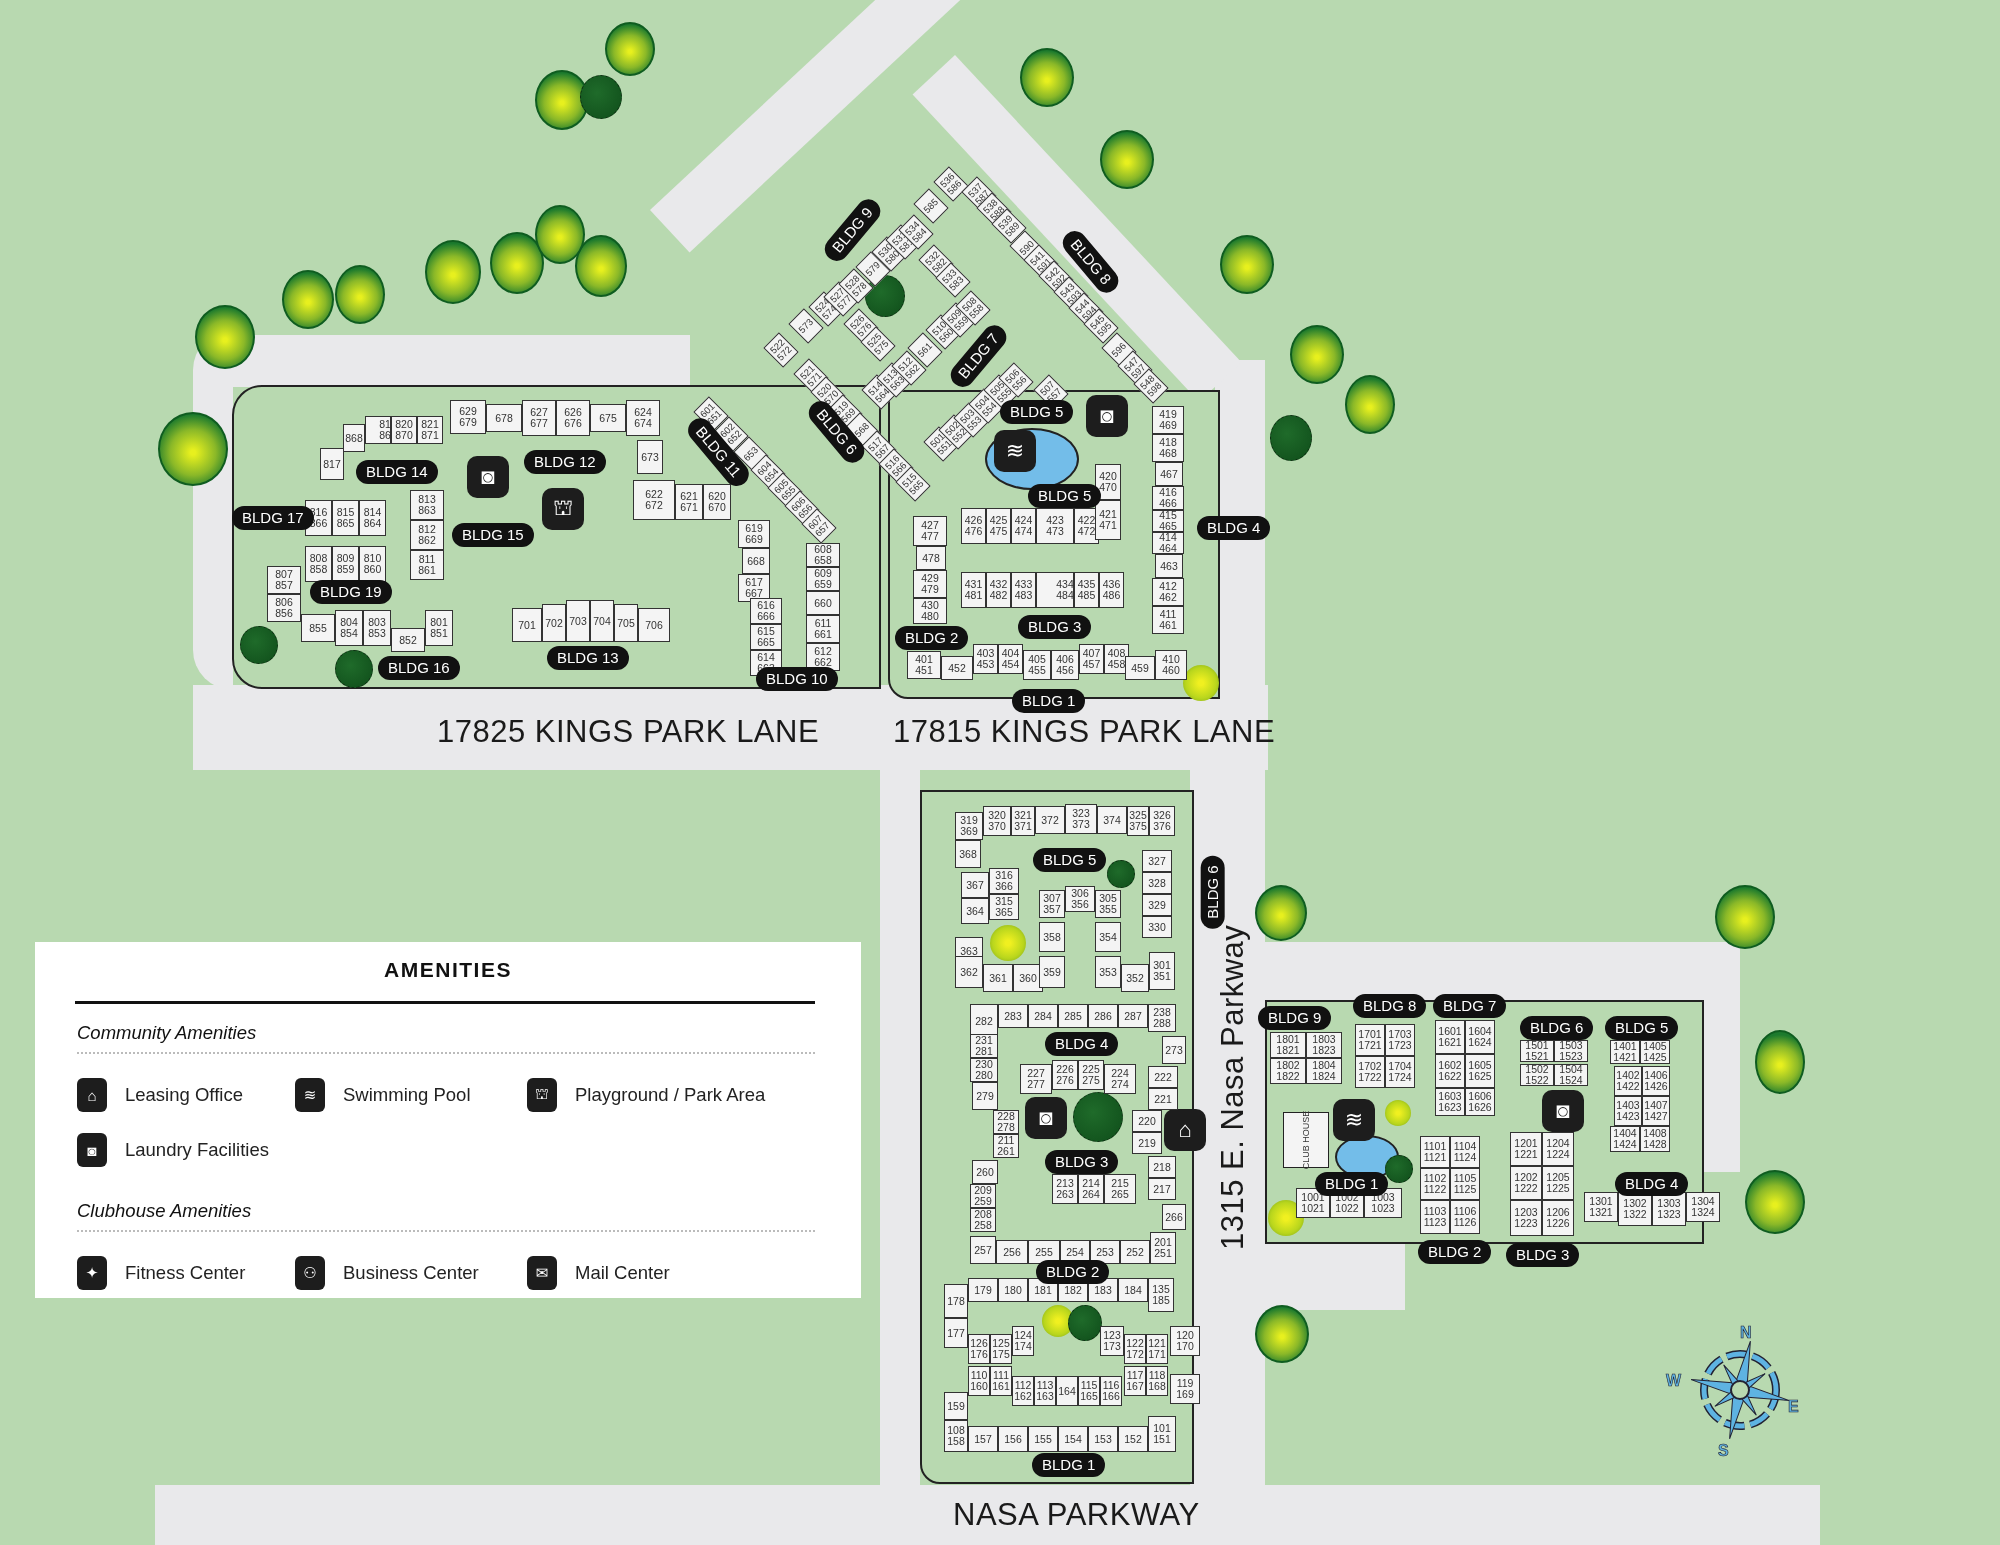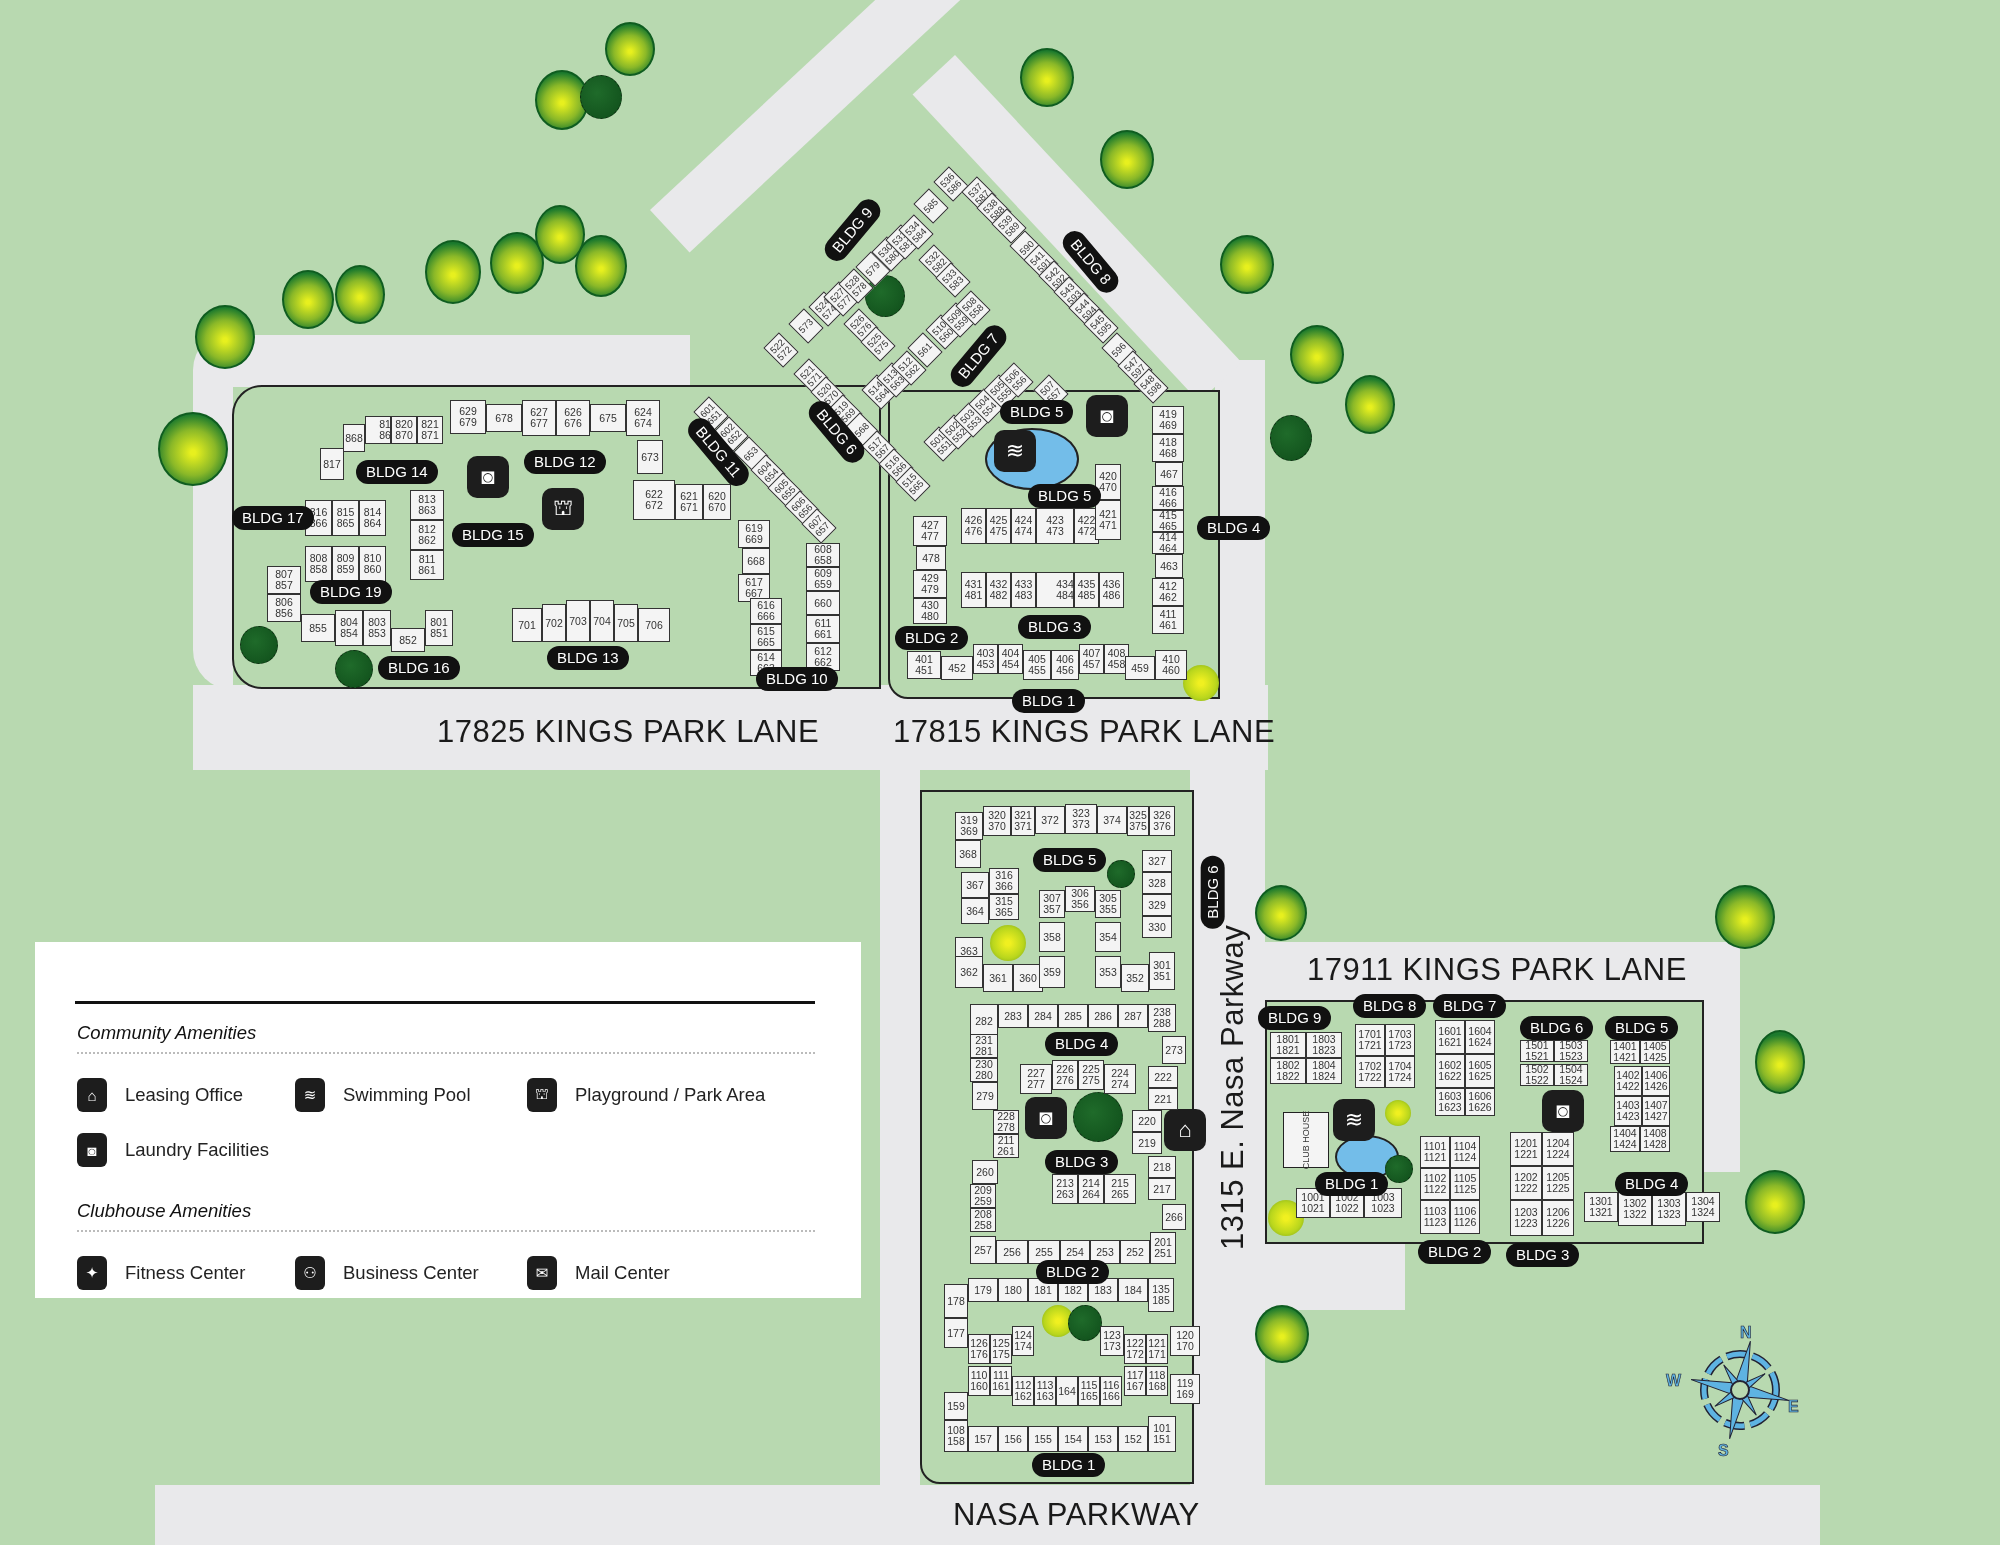--- a/index.html
+++ b/index.html
@@ -1206,21 +1206,20 @@
       <div class="bldg" style="left: 1520px; top: 1016px;">BLDG 6</div>
       <div class="bldg" style="left: 1605px; top: 1016px;">BLDG 5</div>
       <div class="bldg" style="left: 1315px; top: 1172px;">BLDG 1</div>
       <div class="bldg" style="left: 1418px; top: 1240px;">BLDG 2</div>
       <div class="bldg" style="left: 1506px; top: 1243px;">BLDG 3</div>
       <div class="bldg" style="left: 1615px; top: 1172px;">BLDG 4</div>
     </div>
 
   <div class="road-label" style="left:437px;top:714px;">17825 KINGS PARK LANE</div>
   <div class="road-label" style="left:893px;top:714px;">17815 KINGS PARK LANE</div>
-  <div class="road-label" style="left:1307px;top:952px;">17911 KINGS PARK LANE</div>
   <div class="road-label" style="left:953px;top:1497px;">NASA PARKWAY</div>
   <div class="road-label vertical" style="left:1215px;top:1250px;">1315 E. Nasa Parkway</div>
 
   <div id="compass">
     <svg width="120" height="120" viewBox="0 0 120 120">
       <circle cx="60" cy="60" r="36" fill="none" stroke="#223" stroke-width="8" stroke-dasharray="20 6"></circle>
       <circle cx="60" cy="60" r="36" fill="none" stroke="#5eb3e2" stroke-width="5" stroke-dasharray="20 6"></circle>
       <polygon points="60,10 66,54 60,60 54,54" fill="#5eb3e2" stroke="#223" transform="rotate(12 60 60)"></polygon>
       <polygon points="60,110 66,66 60,60 54,66" fill="#5eb3e2" stroke="#223" transform="rotate(12 60 60)"></polygon>
       <polygon points="10,60 54,54 60,60 54,66" fill="#5eb3e2" stroke="#223" transform="rotate(12 60 60)"></polygon>
@@ -1232,20 +1231,21 @@
       <circle cx="60" cy="60" r="9" fill="#b8d9b0" stroke="#223" stroke-width="2"></circle>
     </svg>
     <span class="clabel" style="left:60px;top:-6px;">N</span>
     <span class="clabel" style="left:108px;top:68px;">E</span>
     <span class="clabel" style="left:38px;top:112px;">S</span>
     <span class="clabel" style="left:-14px;top:42px;">W</span>
   </div>
 </div>
 
 <div id="legend">
+  <div class="title">AMENITIES</div>
   <div class="rule"></div>
   <div class="section" style="top:80px;">Community Amenities</div>
   <div class="dots" style="top:110px;"></div>
 
   <div class="legend-item" style="left:42px;top:136px;">
     <span class="ico">⌂</span>
     <span>Leasing Office</span>
   </div>
   <div class="legend-item" style="left:260px;top:136px;">
     <span class="ico">≋</span>

